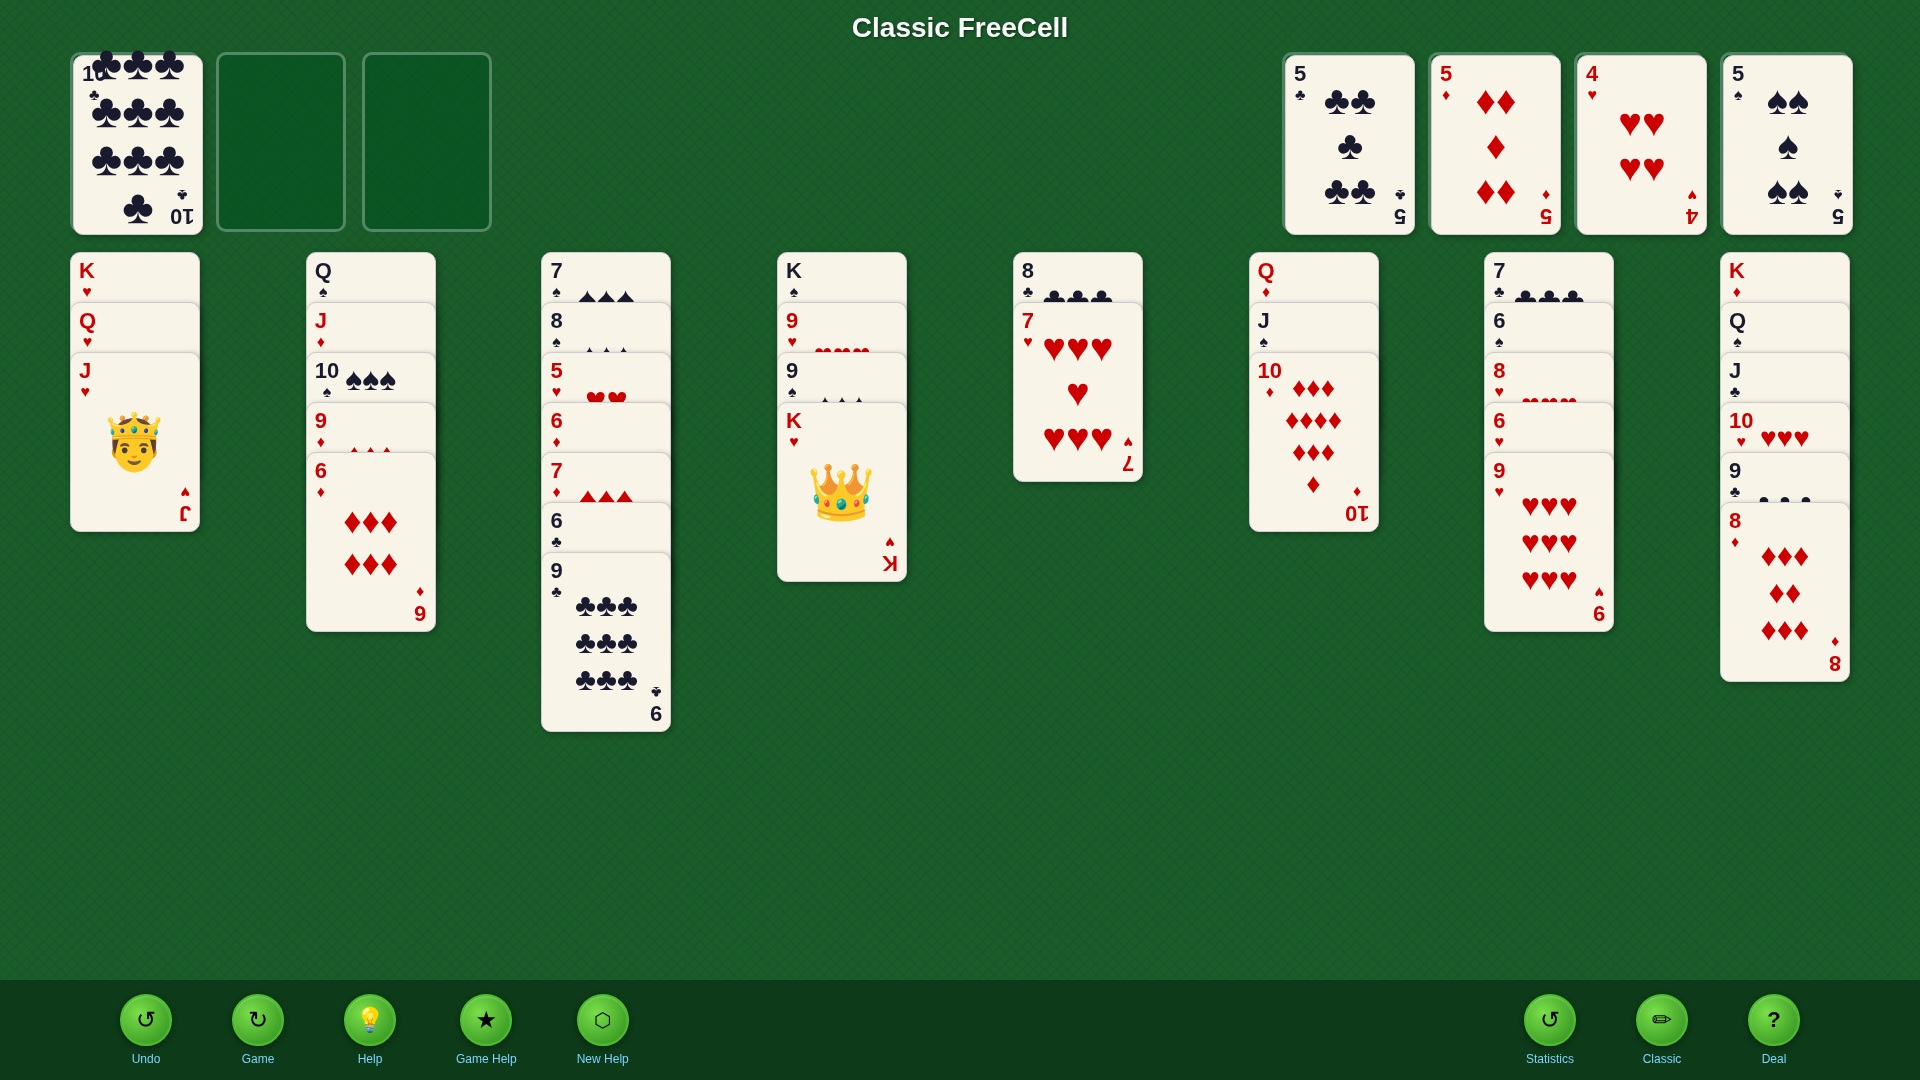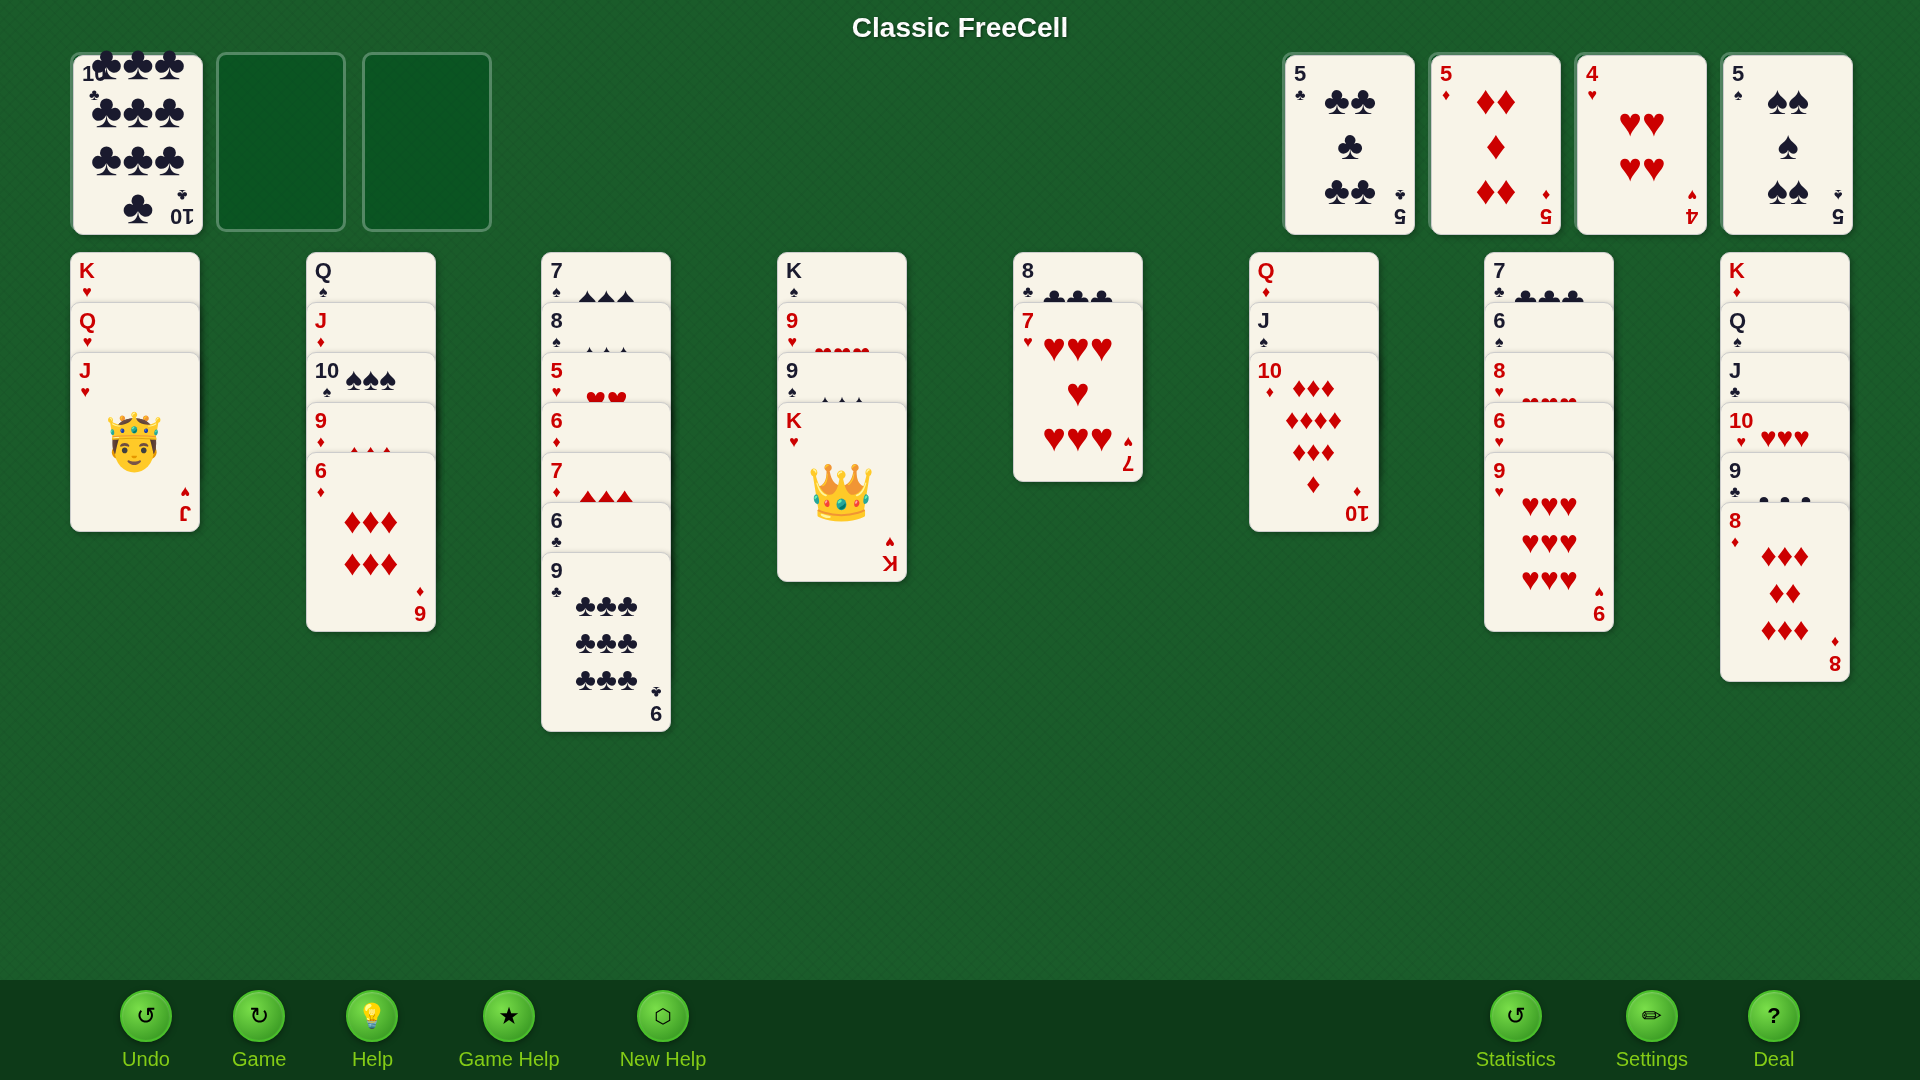--- a/index.html
+++ b/index.html
@@ -159,22 +159,22 @@
       background: radial-gradient(circle at 35% 35%, #7adf4a, #2a8a1a);
       border: 2px solid #4abf2a;
       display: flex;
       align-items: center;
       justify-content: center;
       font-size: 24px;
       box-shadow: 0 2px 6px rgba(0,0,0,0.4), inset 0 1px 2px rgba(255,255,255,0.3);
     }
 
     .toolbar-btn .btn-label {
-      color: #84cc16;
-      font-size: 20px;
+      color: #7dd3fc;
+      font-size: 12px;
       font-weight: 500;
     }
 
     
     .card-rank {
       font-size: 22px;
       font-weight: bold;
     }
 
     .card-suit-small {
@@ -719,20 +719,20 @@
     </div>
   </div>
 
   <div class="toolbar-right">
     <div class="toolbar-btn">
       <div class="icon-circle">↺</div>
       <span class="btn-label">Statistics</span>
     </div>
     <div class="toolbar-btn">
       <div class="icon-circle">✏</div>
-      <span class="btn-label">Settings</span>
+      <span class="btn-label">Classic</span>
     </div>
     <div class="toolbar-btn">
       <div class="icon-circle" style="font-weight:bold;font-size:22px;">?</div>
       <span class="btn-label">Deal</span>
     </div>
   </div>
 </div>
 
 </body></html>

